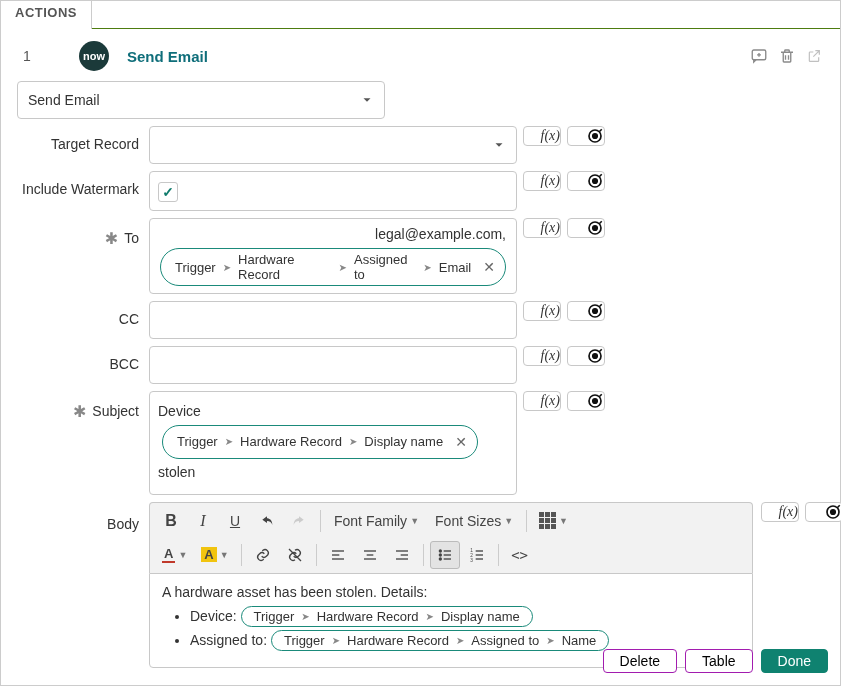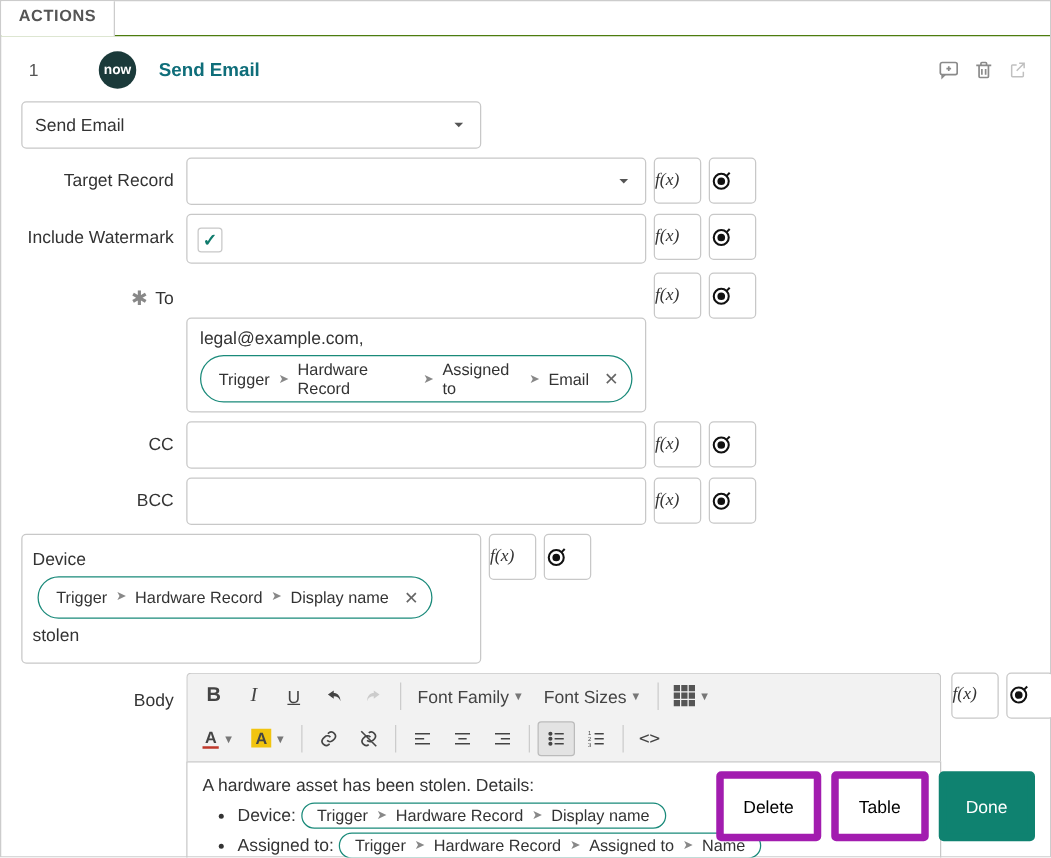--- a/index.html
+++ b/index.html
@@ -121,27 +121,27 @@
   }
   .select-input.disabled {
     background: #f3f3f3;
     color: #888;
   }
   .chev {
     float: right;
   }
   .icon-btn {
     min-width: 38px;
-    height: 37px;
+    height: 20px;
     border: 1px solid #c8c8c8;
     border-radius: 4px;
     background: #fff;
     display: flex;
     align-items: center;
-    justify-content: flex-start;
+    justify-content: flex-end;
     cursor: pointer;
   }
   .fx {
     font-style: italic;
     font-family: Georgia, serif;
     font-size: 14px;
     color: #333;
   }
   .checkbox {
     width: 20px; height: 20px;
@@ -237,23 +237,23 @@
     margin-left: 612px;
   }
   .footer {
     position: absolute;
     bottom: 12px;
     right: 12px;
     display: flex;
     gap: 8px;
   }
   .btn {
-    border: 6px solid #a21caf;
+    border: 1px solid #a21caf;
     border-radius: 4px;
-    padding: 14px 16px;
+    padding: 3px 16px;
     background: #fff;
     cursor: pointer;
     font-size: 14px;
   }
   .btn.primary {
     background: #0f8270;
     border-color: #0f8270;
     color: #fff;
   }
   svg { display: block; }
@@ -356,21 +356,21 @@
               <circle cx="12" cy="12" r="3" fill="#111"></circle>
               <path d="M18 6l3-3"></path>
             </svg>
         </div>
       </div>
     </div>
 
     <div class="form-row">
       <div class="form-label"><span class="req">✱</span><span>To</span></div>
       <div class="input-wrap">
-        <div class="text-input" style="flex-direction:column; align-items:flex-start; gap:6px;margin-top:36px;">
+        <div class="text-input" style="flex-direction:column; align-items:flex-end; gap:6px;">
           <span>legal@example.com,</span>
           <span class="pill">
             <span>Trigger</span>
               <span class="arrow">➤</span>
             <span>Hardware Record</span>
               <span class="arrow">➤</span>
             <span>Assigned to</span>
               <span class="arrow">➤</span>
             <span>Email</span>
             <span class="close">✕</span>
@@ -421,20 +421,21 @@
           <svg width="18" height="18" viewBox="0 0 24 24" fill="none" stroke="#111" stroke-width="2.2">
               <circle cx="12" cy="12" r="8"></circle>
               <circle cx="12" cy="12" r="3" fill="#111"></circle>
               <path d="M18 6l3-3"></path>
             </svg>
         </div>
       </div>
     </div>
 
     <div class="form-row">
+      <div class="form-label"><span class="req">✱</span><span>Subject</span></div>
       <div class="input-wrap">
         <div class="subject-box">
           <span>Device</span>
           <span class="pill" style="margin:0 4px">
             <span>Trigger</span>
               <span class="arrow">➤</span>
             <span>Hardware Record</span>
               <span class="arrow">➤</span>
             <span>Display name</span>
             <span class="close">✕</span>

